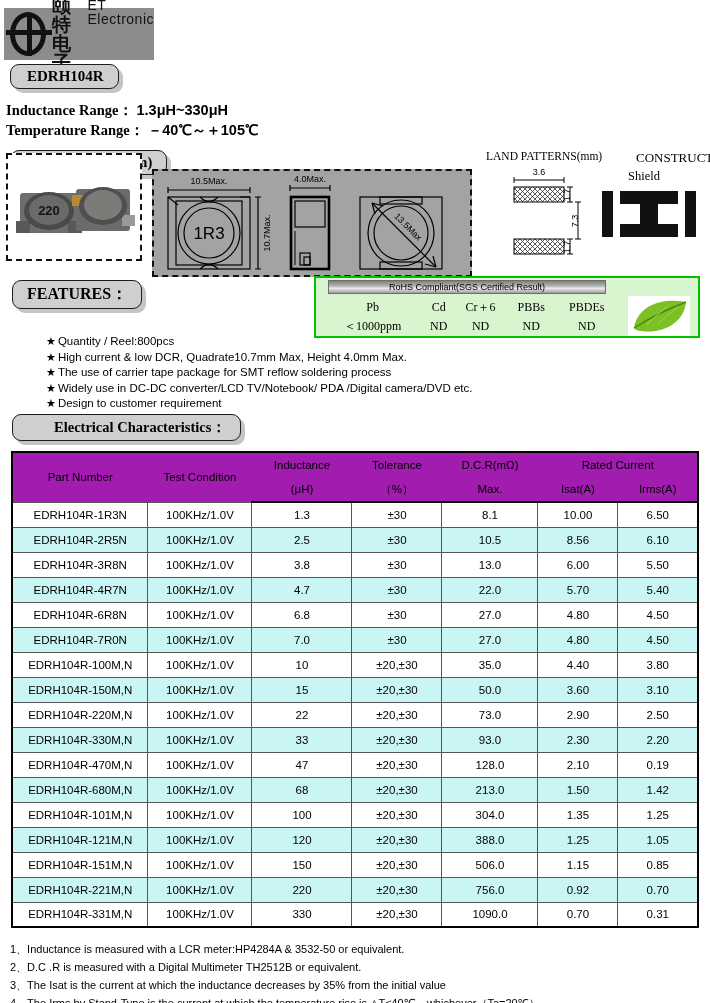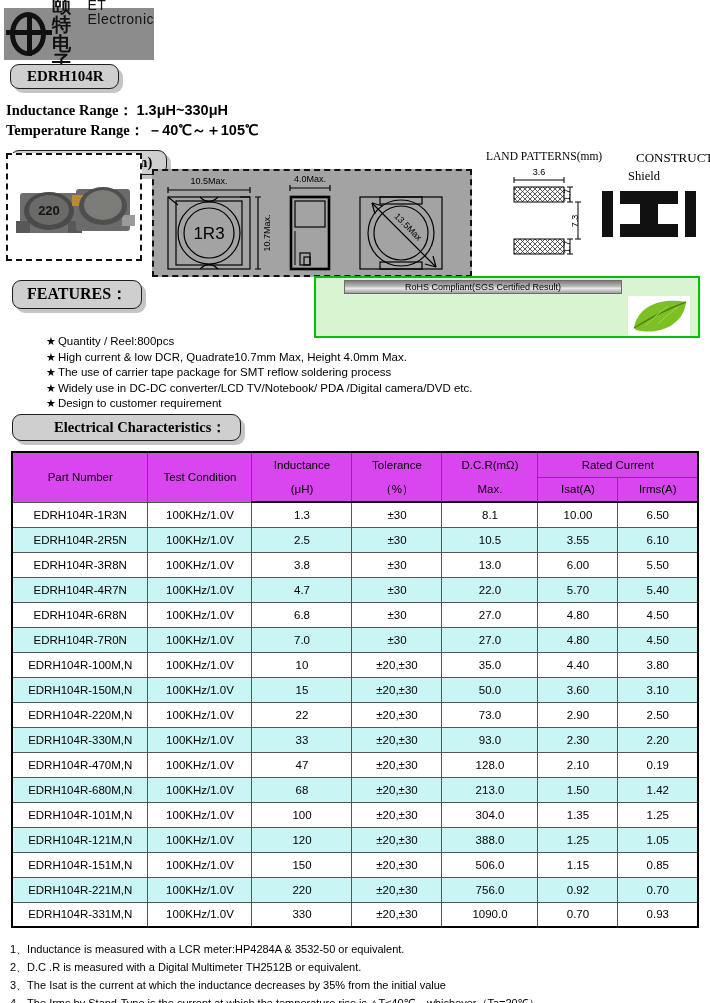--- a/index.html
+++ b/index.html
@@ -109,21 +109,21 @@
   .feat-list li{
     list-style:none; font-size:11.5px; line-height:15.6px; white-space:nowrap;
   }
   .feat-list li::before{ content:"\2605"; margin-right:2px; font-size:11px; }
 
   .rohs{
     position:absolute; left:314px; top:2px; width:386px; height:62px;
     border:2px solid #00c000; background:#d8f5cf;
   }
   .rohs-banner{
-    position:absolute; left:28px; top:2px; width:278px; height:14px;
+    position:absolute; left:12px; top:2px; width:278px; height:14px;
     background:linear-gradient(to bottom,#7e7e7e,#b9b9b9 45%,#ededed 60%,#9d9d9d);
     border:1px solid #6d6d6d;
     display:flex; align-items:center; justify-content:center;
   }
   .rohs-banner span{ font-size:9px; color:#000; }
   .rohs-tbl{
     position:absolute; left:6px; top:20px; width:296px;
     border-collapse:collapse; font-family:"Liberation Serif", serif;
   }
   .rohs-tbl td{ text-align:center; font-size:12px; padding:1px 0; }
@@ -139,21 +139,21 @@
     table-layout:fixed;
   }
   table.spec th, table.spec td{
     border:1px solid #555;
     text-align:center;
     font-size:11.5px;
     height:25px;
     padding:0;
   }
   table.spec thead th{
-    background:#d946ef; font-weight:normal; line-height:14px;
+    background:#a21caf; font-weight:normal; line-height:14px;
   }
   table.spec thead tr:first-child th{ border-bottom:none; }
   table.spec thead .sub { border-top:none;text-align:center; }
   table.spec thead tr th.outer-l{ border-left:2px solid #000; }
   table.spec thead tr th.outer-r{ border-right:2px solid #000; }
   table.spec tbody tr:nth-child(even) td{ background:#c9f5f5; }
   table.spec tbody tr td:first-child{ border-left:2px solid #000; }
   table.spec tbody tr td:last-child{ border-right:2px solid #000; }
   table.spec thead th.thick-b{ border-bottom:2px solid #000; }
 
@@ -318,20 +318,38 @@
     <li>High current &amp; low DCR, Quadrate10.7mm Max, Height 4.0mm Max.</li>
     <li>The use of carrier tape package for SMT reflow soldering process</li>
     <li>Widely use in DC-DC converter/LCD TV/Notebook/ PDA /Digital camera/DVD etc.</li>
     <li>Design to customer requirement</li>
   </ul>
 
   <div class="rohs">
     <div class="rohs-banner">
       <span>RoHS Compliant(SGS Certified Result)</span>
     </div>
+    <table class="rohs-tbl">
+      <tbody>
+          <tr>
+        <td>Pb</td>
+        <td>Cd</td>
+        <td>Cr＋6</td>
+        <td>PBBs</td>
+        <td>PBDEs</td>
+      </tr>
+      <tr>
+        <td>＜1000ppm</td>
+        <td>ND</td>
+        <td>ND</td>
+        <td>ND</td>
+        <td>ND</td>
+      </tr>
+    </tbody>
+      </table>
     <div class="leaf">
       <svg width="62" height="40" viewBox="0 0 62 40">
         <path d="M6 32 C10 8 36 2 58 6 C56 28 32 40 8 34 Z" fill="#7cc024"></path>
         <path d="M6 32 C22 22 42 12 58 6" stroke="#4e8512" stroke-width="1.4" fill="none"></path>
         <path d="M18 29 C26 22 32 16 40 10 M30 28 C36 22 42 17 50 11" stroke="#9ed455" stroke-width="1" fill="none"></path>
       </svg>
     </div>
   </div>
 </div>
 
@@ -376,21 +394,21 @@
         <td>8.1</td>
         <td>10.00</td>
         <td>6.50</td>
       </tr>
       <tr>
         <td>EDRH104R-2R5N</td>
         <td>100KHz/1.0V</td>
         <td>2.5</td>
         <td>±30</td>
         <td>10.5</td>
-        <td>3.55</td>
+        <td>8.56</td>
         <td>6.10</td>
       </tr>
       <tr>
         <td>EDRH104R-3R8N</td>
         <td>100KHz/1.0V</td>
         <td>3.8</td>
         <td>±30</td>
         <td>13.0</td>
         <td>6.00</td>
         <td>5.50</td>
@@ -512,21 +530,21 @@
         <td>0.92</td>
         <td>0.70</td>
       </tr>
       <tr>
         <td>EDRH104R-331M,N</td>
         <td>100KHz/1.0V</td>
         <td>330</td>
         <td>±20,±30</td>
         <td>1090.0</td>
         <td>0.70</td>
-        <td>0.93</td>
+        <td>0.31</td>
       </tr>
     </tbody>
 </table>
 
 <div class="notes">
   <div>1、Inductance is measured with a LCR meter:HP4284A &amp; 3532-50 or equivalent.</div>
   <div>2、D.C .R is measured with a Digital Multimeter TH2512B or equivalent.</div>
   <div>3、The Isat is the current at which the inductance decreases by 35% from the initial value</div>
   <div>4、The Irms by Stand-Type is the current at which the temperature rise is △T≤40℃，whichever（Ta=20℃）</div>
 </div>

